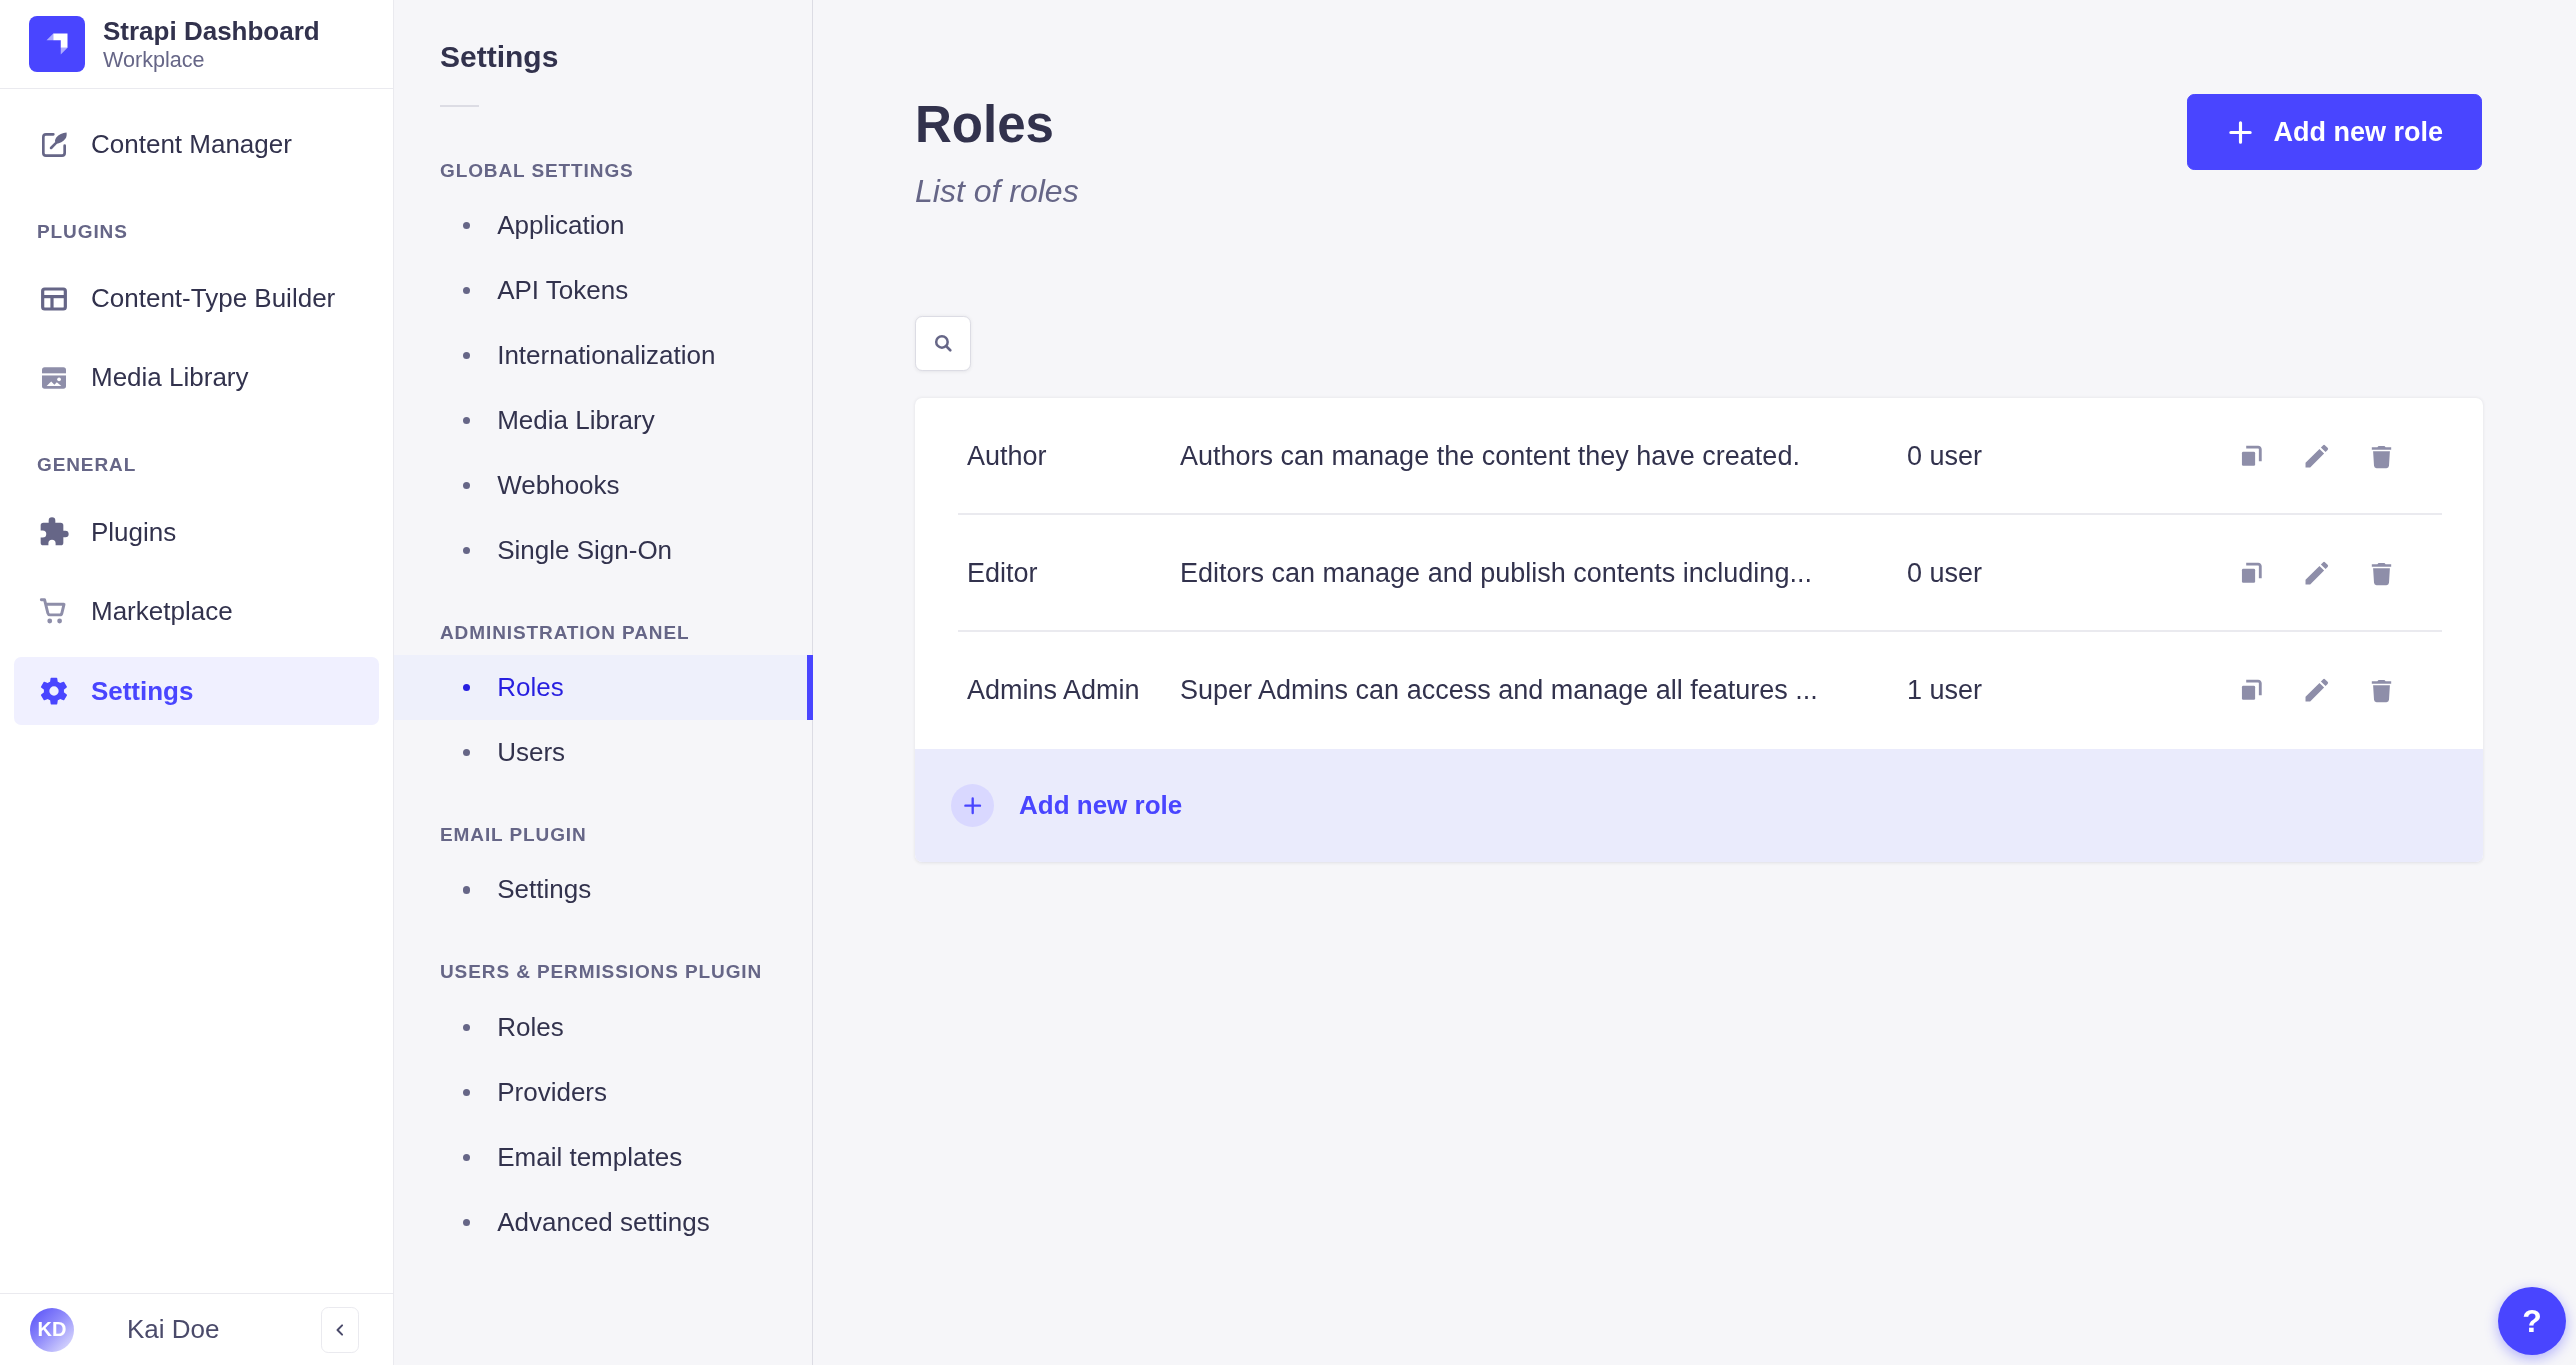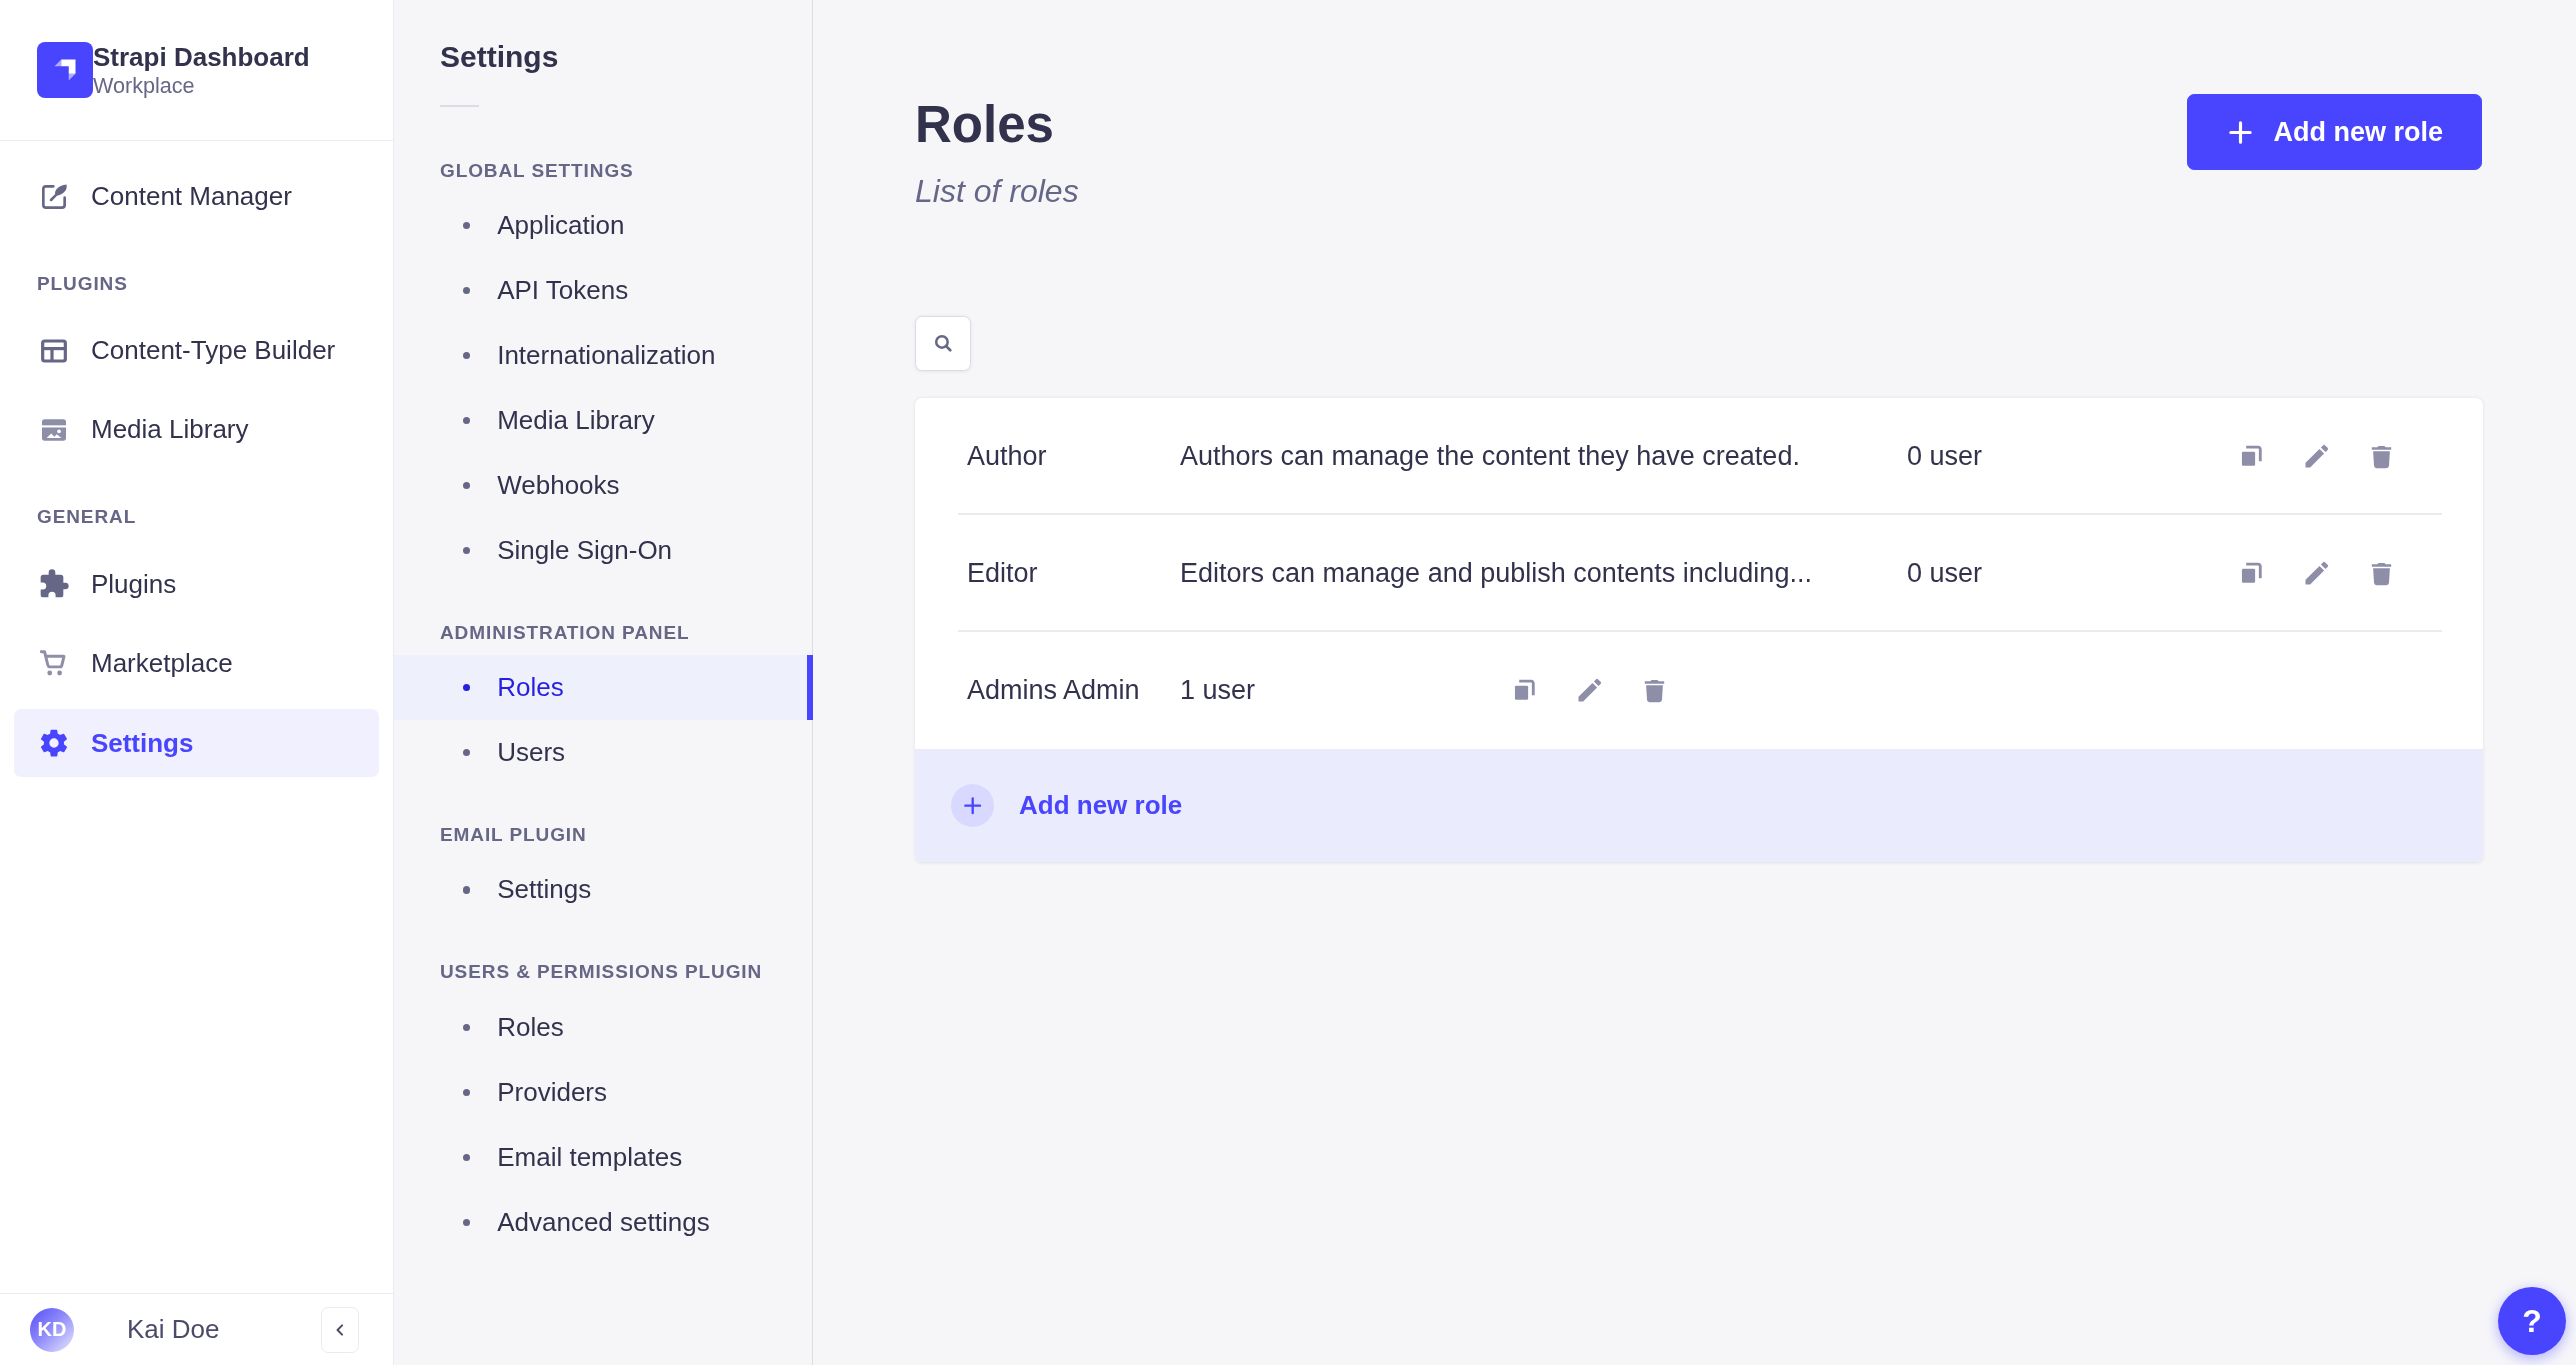--- a/index.html
+++ b/index.html
@@ -7,22 +7,22 @@
   body {
     position:relative; overflow:hidden;
     background:#f6f6f9; color:#32324d;
     font-family:"Liberation Sans", sans-serif;
   }
   svg { display:block; }
 
   
   .sidebar { position:absolute; left:0; top:0; bottom:0; width:394px;
     background:#ffffff; border-right:0.9px solid #eaeaef; }
-  .brand { height:141px; border-bottom:0.9px solid #eaeaef;
-    display:flex; align-items:center; padding:0 18px 0 37px; }
+  .brand { height:89px; border-bottom:0.9px solid #eaeaef;
+    display:flex; align-items:center; gap:18px; padding:0 18px 0 29px; }
   .brand-logo { width:56px; height:56px; border-radius:8px; background:#4945ff;
     display:flex; align-items:center; justify-content:center; flex:none; }
   .brand-name { font-size:26px; font-weight:700; color:#32324d; line-height:1.25; }
   .brand-workspace { font-size:21.6px; color:#666687; line-height:1.2; }
 
   .nav { padding-top:16px; }
   .nav-item { height:79px; display:flex; align-items:center; gap:20px;
     padding-left:37px; font-size:26px; color:#32324d; cursor:pointer; }
   .nav-item .nico { width:34px; flex:none; display:flex; justify-content:center; }
   .nav-section-label { margin:36px 0 16px 37px; font-size:19px; font-weight:700;
@@ -347,20 +347,21 @@
               <path d="M19.5 4.8h-4.3l-.9-1h-4.6l-.9 1H4.5v1.9h15z" fill="#8e8ea9"></path>
             </svg>
           </span>
         </button>
       </div>
       <div class="hairline"></div>
     </div>
 
     <div class="t-row">
       <div class="cell-name">Admins Admin</div>
+      <div class="cell-desc">Super Admins can access and manage all features ...</div>
       <div class="cell-users">1 user</div>
       <div class="cell-actions">
         <button class="icon-btn">
           <span>
             <svg width="31" height="31" viewBox="0 0 24 24" fill="none">
               <path d="M9 4.8h8.2A1.6 1.6 0 0 1 18.8 6.4v8.2" stroke="#8e8ea9" stroke-width="2.2" stroke-linecap="square"></path>
               <rect x="4.6" y="8.4" width="10.2" height="10.8" rx="1" fill="#8e8ea9"></rect>
             </svg>
           </span>
         </button>

